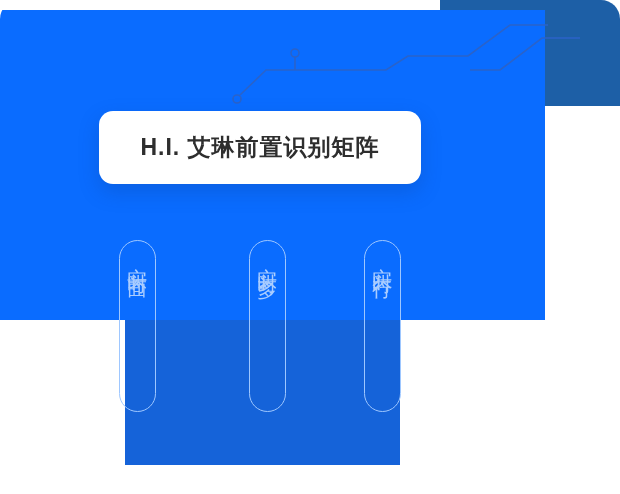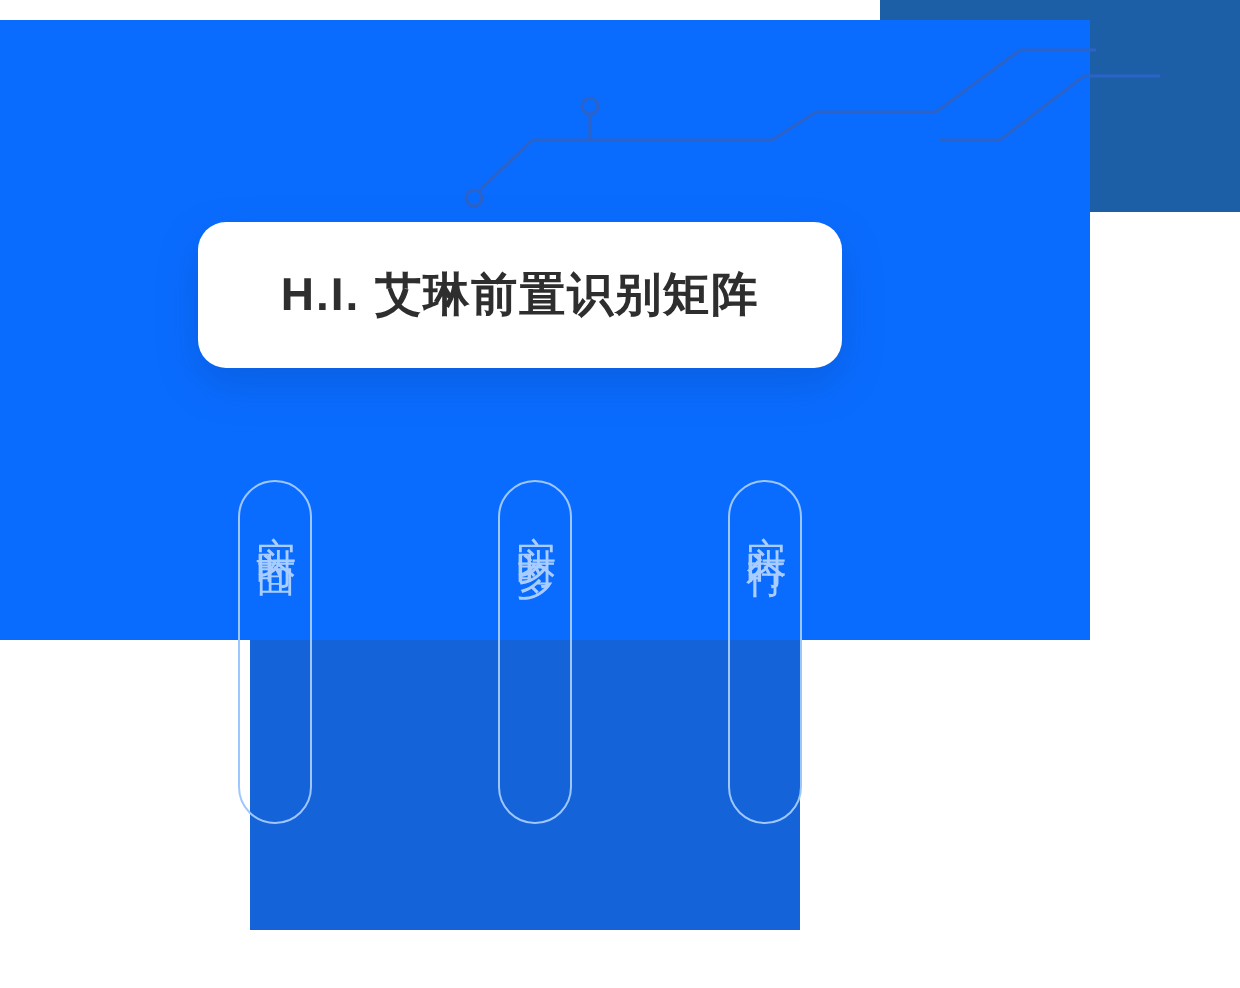--- a/index.html
+++ b/index.html
@@ -13,20 +13,21 @@
   }
   *{margin:0;padding:0;box-sizing:border-box;}
   html,body{background:#ffffff;}
   body{font-family:"Liberation Sans", sans-serif;}
   .stage{
     position:relative;
     width:620px;
     height:494px;
     background:#ffffff;
     overflow:hidden;
+    border-radius:19px;
   }
   .dark-panel{
     position:absolute;
     left:440px; top:0;
     width:180px; height:106px;
     background:var(--dark-blue);
     z-index:0;
   }
   .primary-panel{
     position:absolute;

